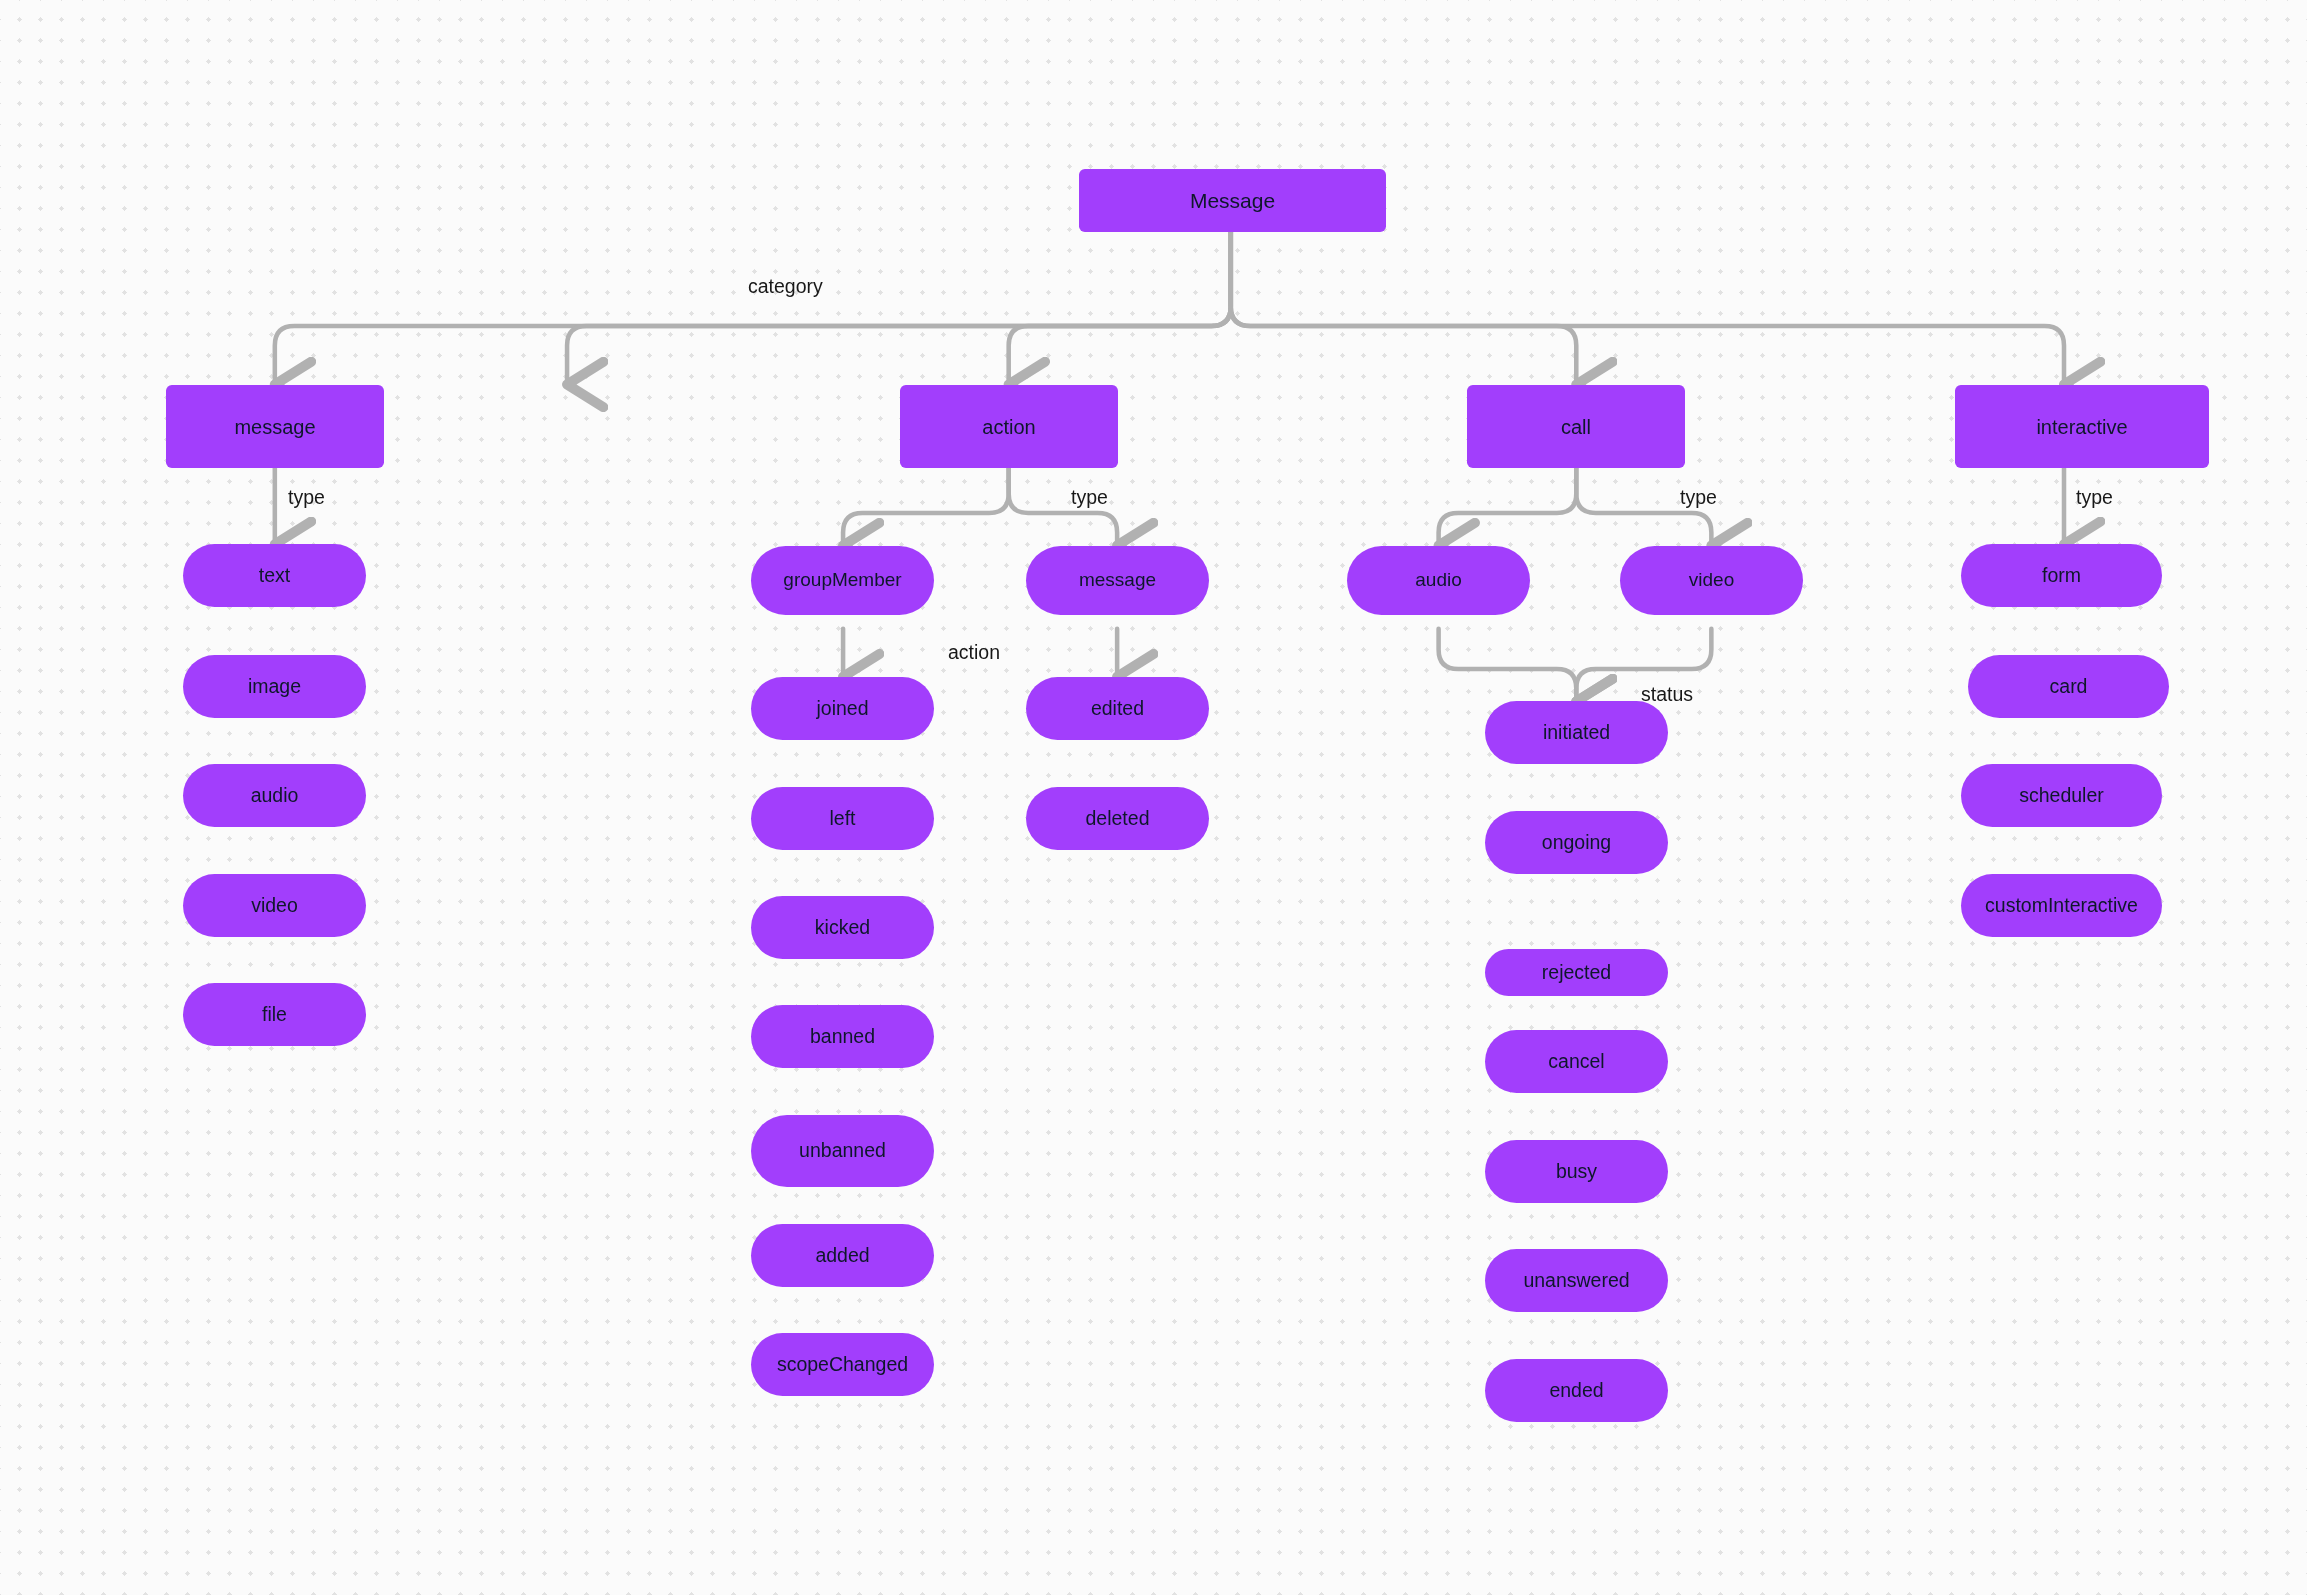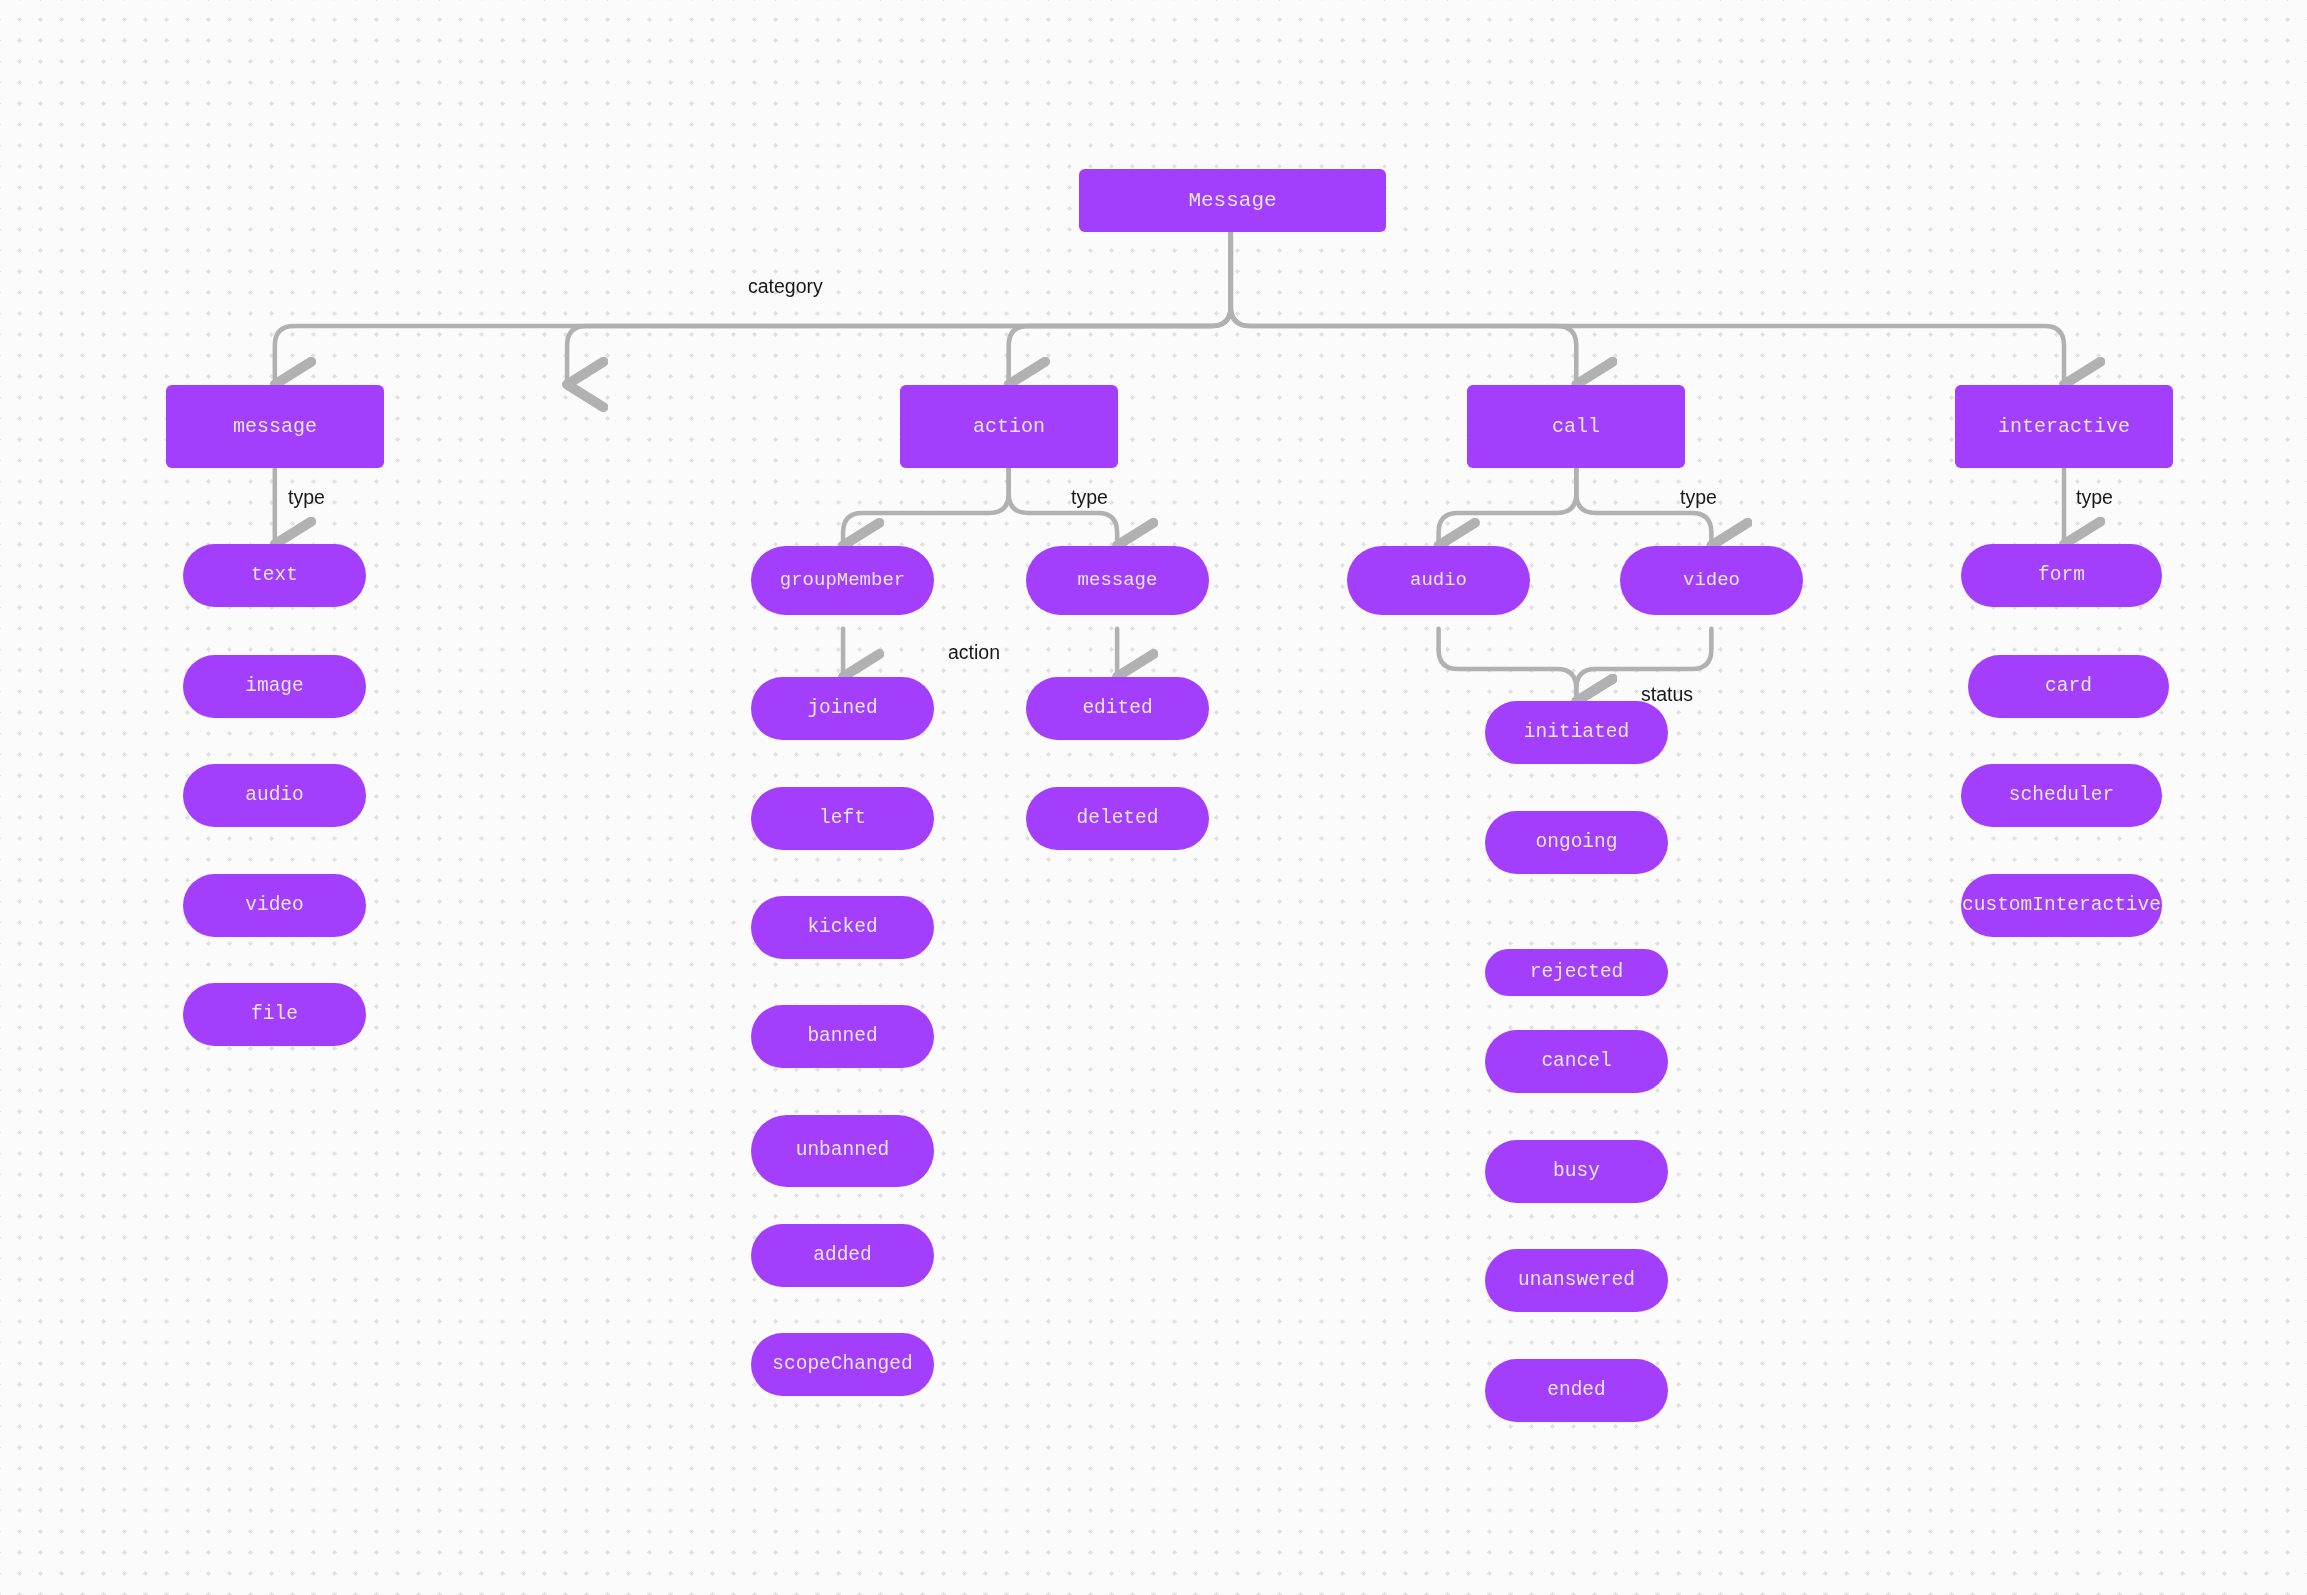--- a/index.html
+++ b/index.html
@@ -25,27 +25,26 @@
     width: 2307px;
     height: 1595px;
     pointer-events: none;
   }
   .node {
     position: absolute;
     display: flex;
     align-items: center;
     justify-content: center;
     background: #a23efc;
-    color: #e5e5e5;
+    color: #0f172a;
     box-sizing: border-box;
     text-align: center;
     line-height: 1.1;
     white-space: nowrap;
     user-select: none;
-    font-family: Liberation Mono, monospace;
   }
   .node.root {
     border-radius: 5.8px;
     font-size: 21px;
   }
   .node.cat {
     border-radius: 5.8px;
     font-size: 20px;
   }
   .node.mid {
@@ -115,21 +114,21 @@
   <div class="edge-label" style="left:1680px; top:486px;">type</div>
   <div class="edge-label" style="left:2076px; top:486px;">type</div>
   <div class="edge-label" style="left:948px; top:641px;">action</div>
   <div class="edge-label" style="left:1641px; top:683px;">status</div>
 
   <div class="node root" style="left:1079px; top:169px; width:307px; height:63px;">Message</div>
 
   <div class="node cat" style="left:166px; top:385px; width:218px; height:83px;">message</div>
   <div class="node cat" style="left:900px; top:385px; width:218px; height:83px;">action</div>
   <div class="node cat" style="left:1467px; top:385px; width:218px; height:83px;">call</div>
-  <div class="node cat" style="left:1955px; top:385px; width:218px; height:83px;">interactive</div>
+  <div class="node cat" style="left:1955px; top:385px; width:254px; height:83px;">interactive</div>
 
   <div class="node leaf" style="left:183px; top:544px; width:183px; height:63px;">text</div>
   <div class="node leaf" style="left:183px; top:655px; width:183px; height:63px;">image</div>
   <div class="node leaf" style="left:183px; top:764px; width:183px; height:63px;">audio</div>
   <div class="node leaf" style="left:183px; top:874px; width:183px; height:63px;">video</div>
   <div class="node leaf" style="left:183px; top:983px; width:183px; height:63px;">file</div>
 
   <div class="node mid" style="left:751px; top:546px; width:183px; height:69px;">groupMember</div>
   <div class="node mid" style="left:1026px; top:546px; width:183px; height:69px;">message</div>
 

